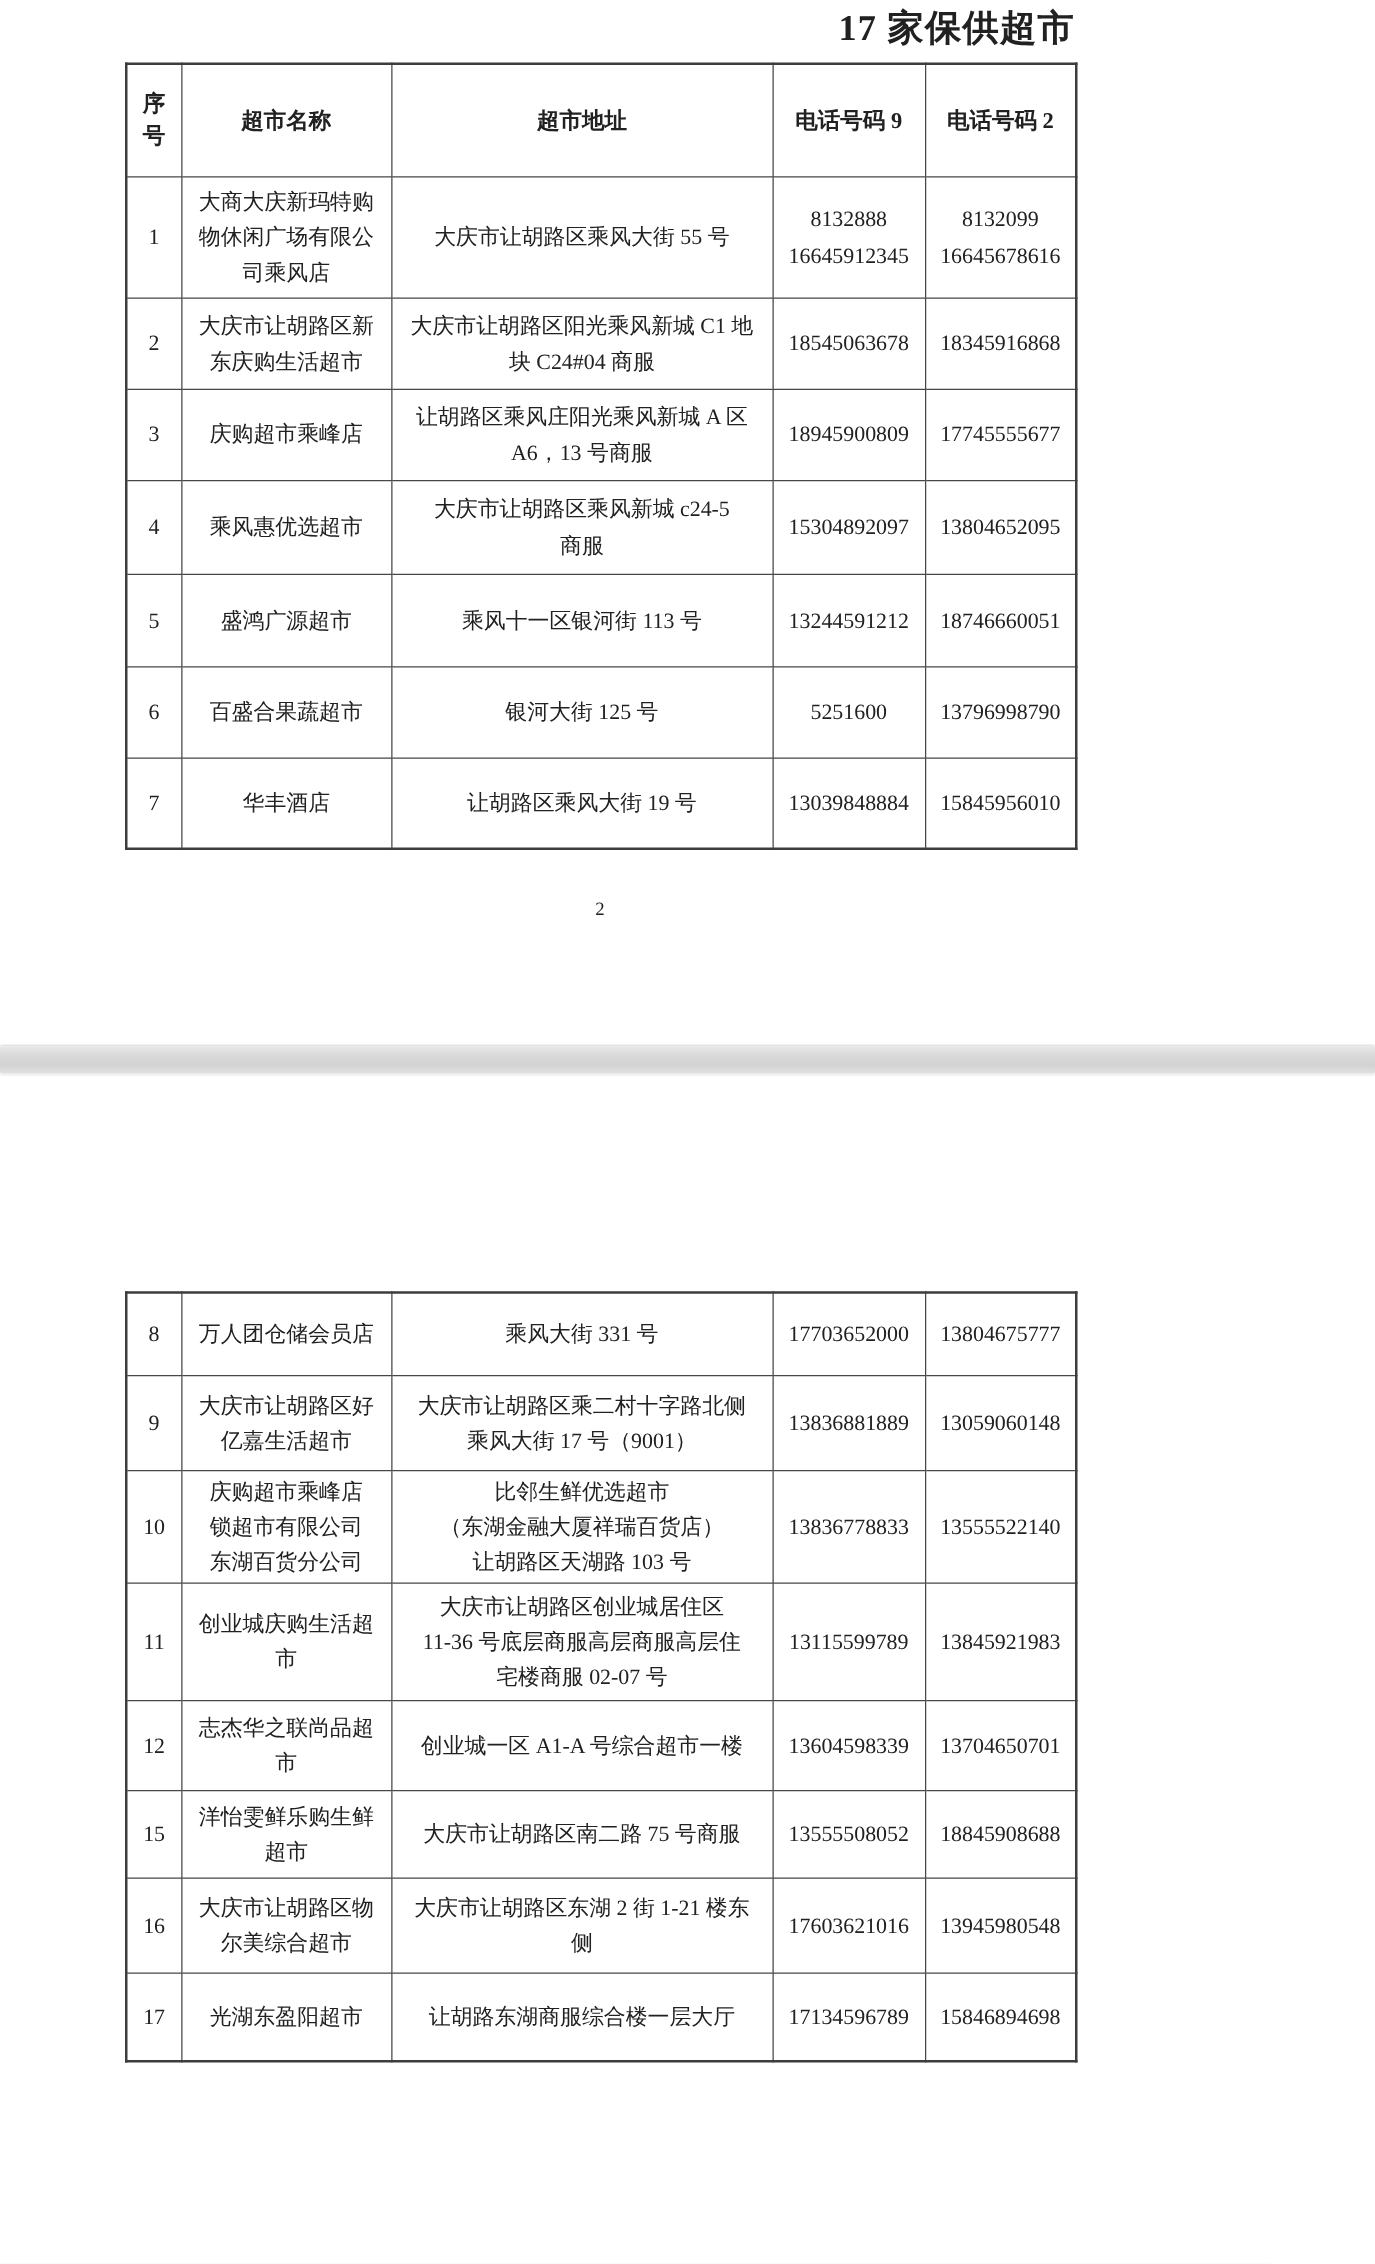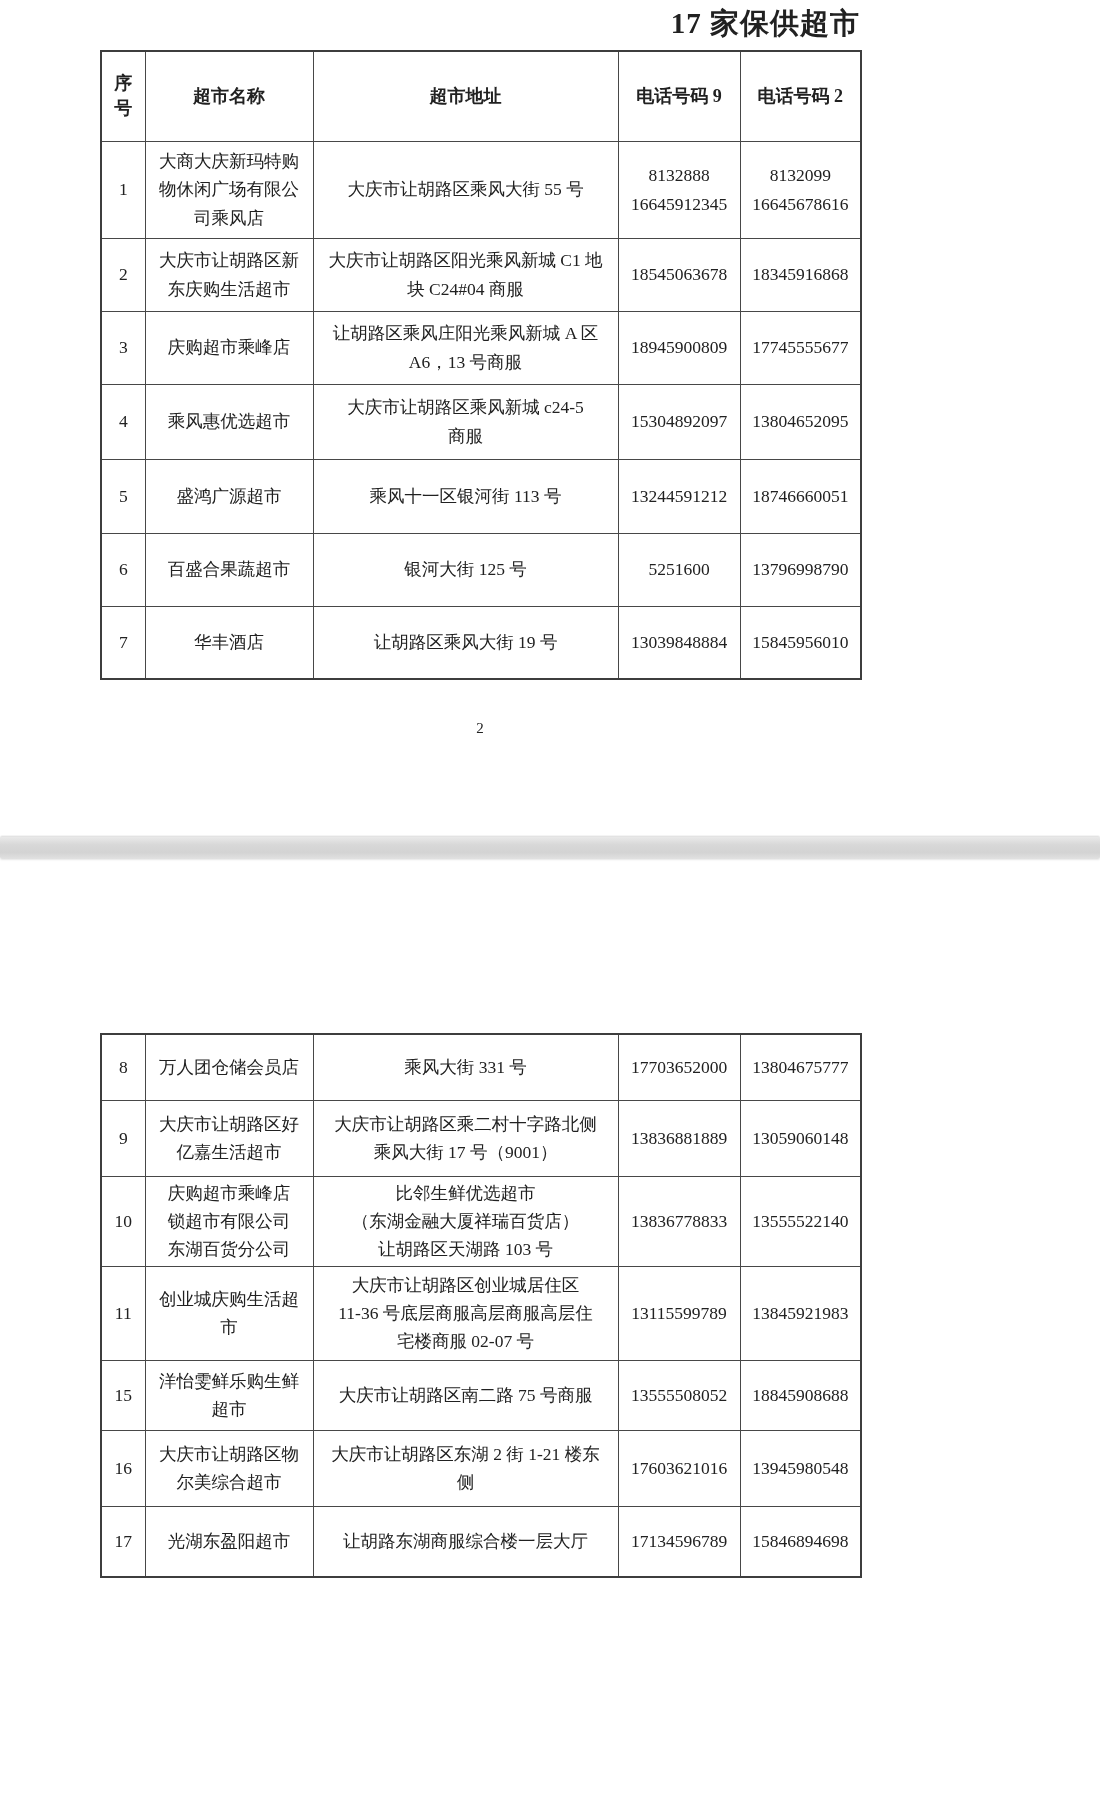--- a/index.html
+++ b/index.html
@@ -180,20 +180,28 @@
         <tr style="height: 94px;">
           <td>11</td>
           <td>创业城庆购生活超
 市</td>
           <td>大庆市让胡路区创业城居住区
 11-36 号底层商服高层商服高层住
 宅楼商服 02-07 号</td>
           <td>13115599789</td>
           <td>13845921983</td>
         </tr>
+        <tr style="height: 72px;">
+          <td>12</td>
+          <td>志杰华之联尚品超
+市</td>
+          <td>创业城一区 A1-A 号综合超市一楼</td>
+          <td>13604598339</td>
+          <td>13704650701</td>
+        </tr>
         <tr style="height: 70px;">
           <td>15</td>
           <td>洋怡雯鲜乐购生鲜
 超市</td>
           <td>大庆市让胡路区南二路 75 号商服</td>
           <td>13555508052</td>
           <td>18845908688</td>
         </tr>
         <tr style="height: 76px; margin-left: 28px;">
           <td>16</td>

